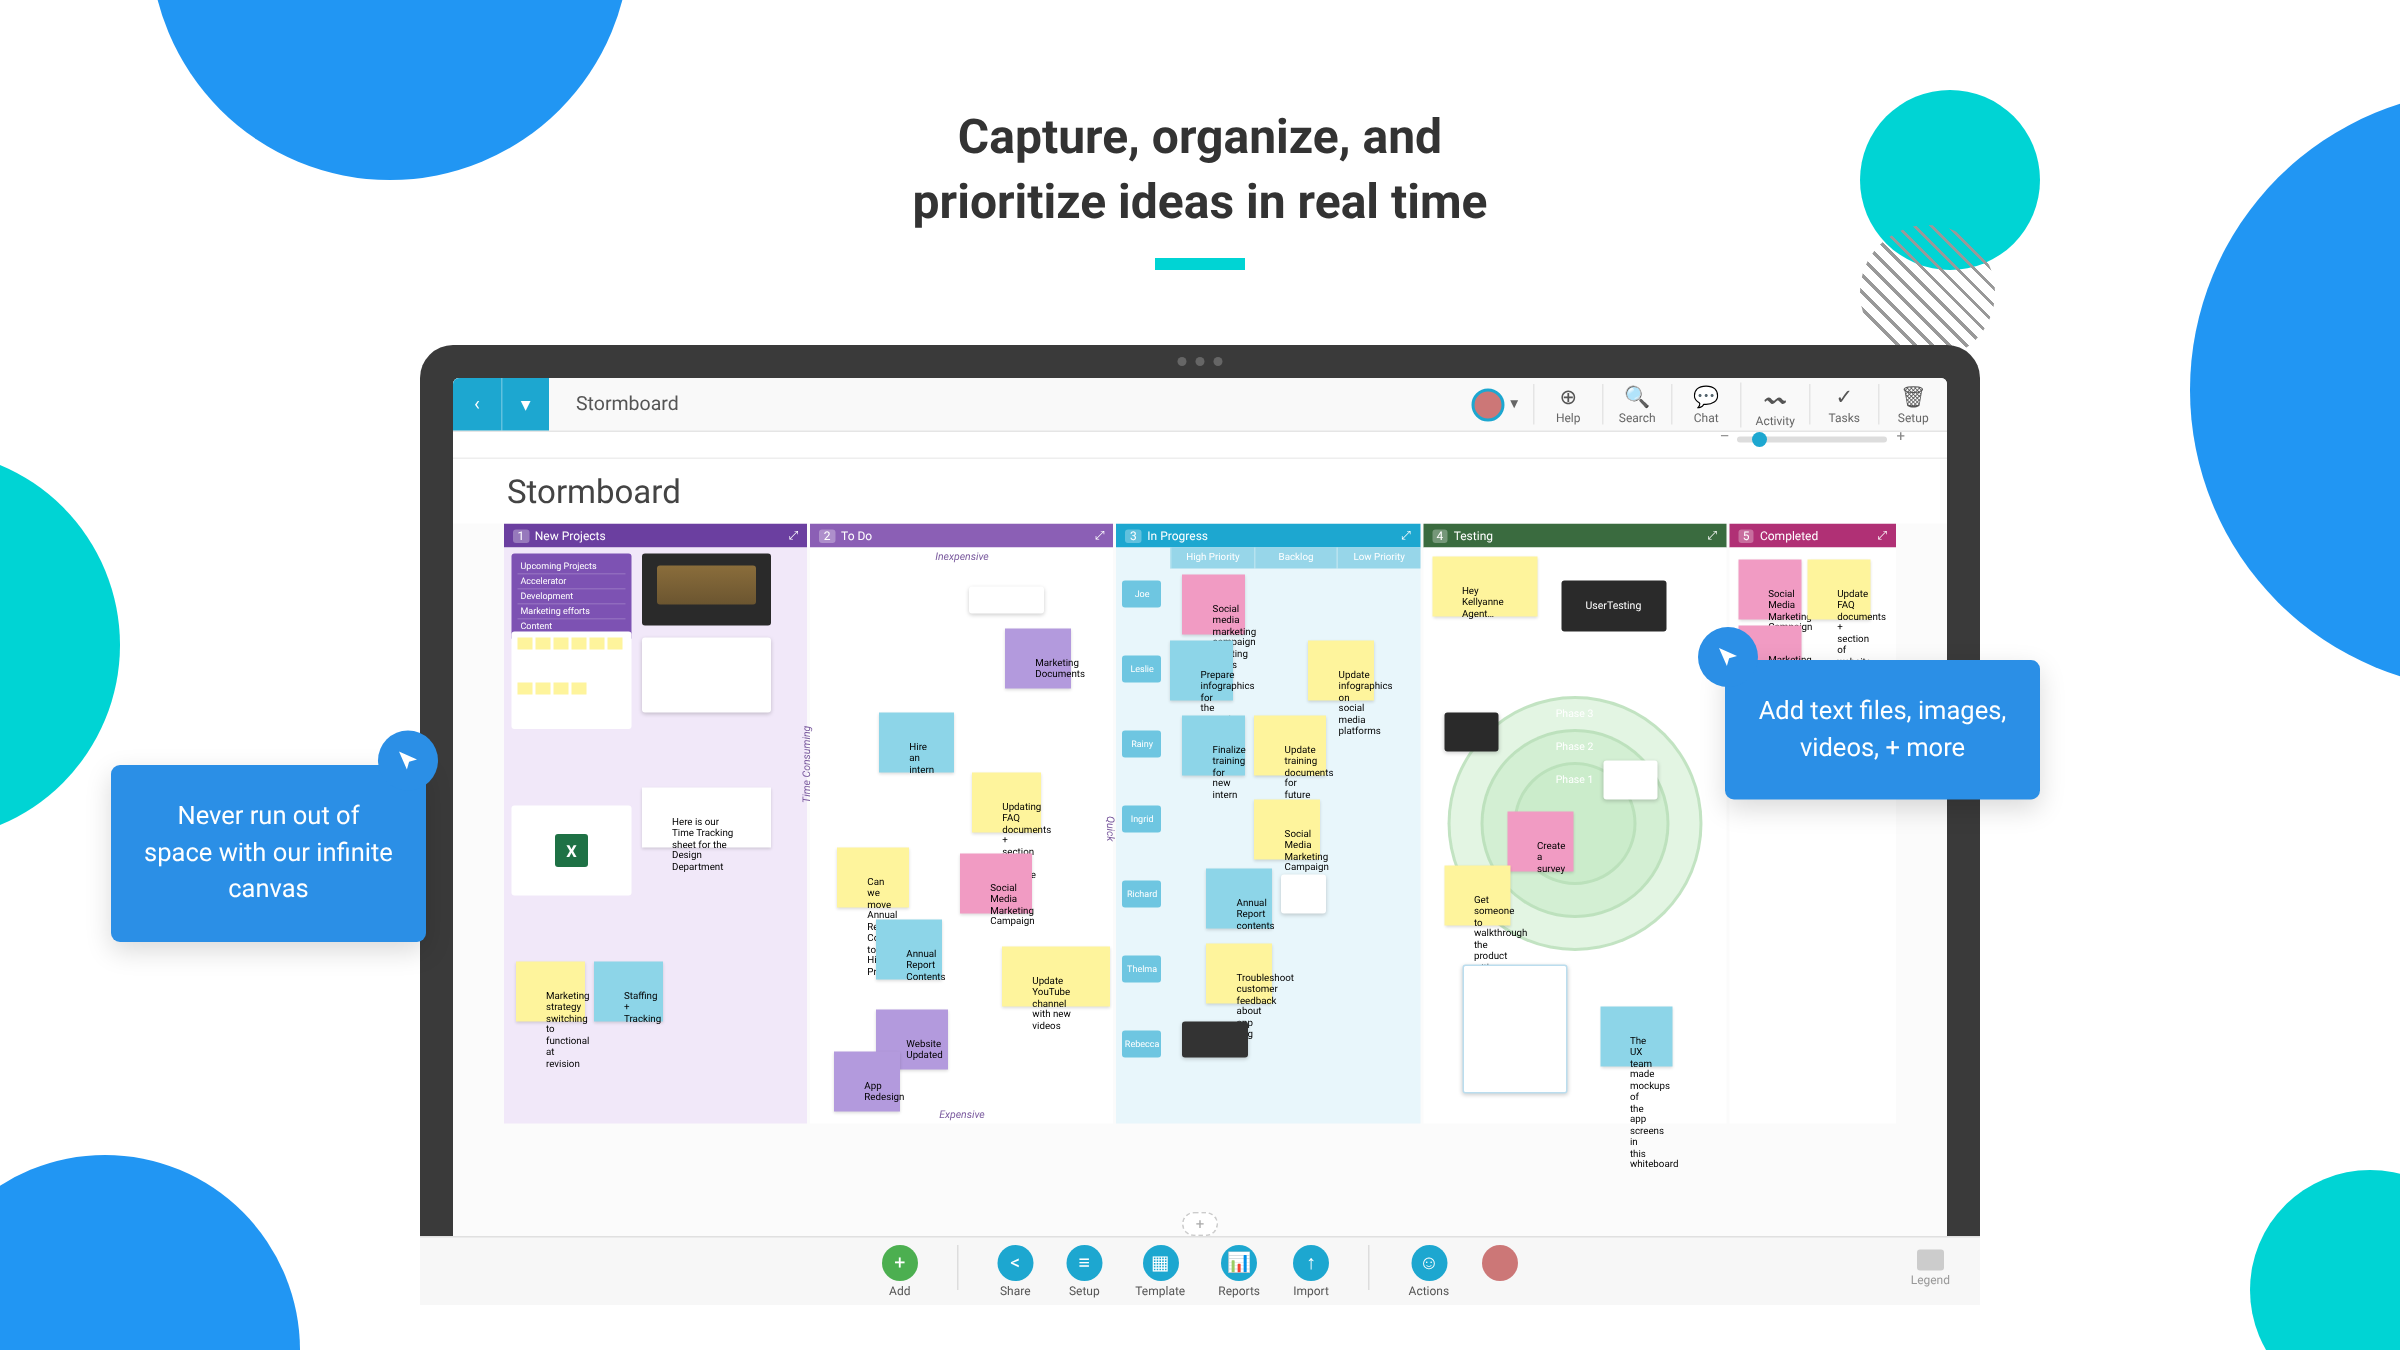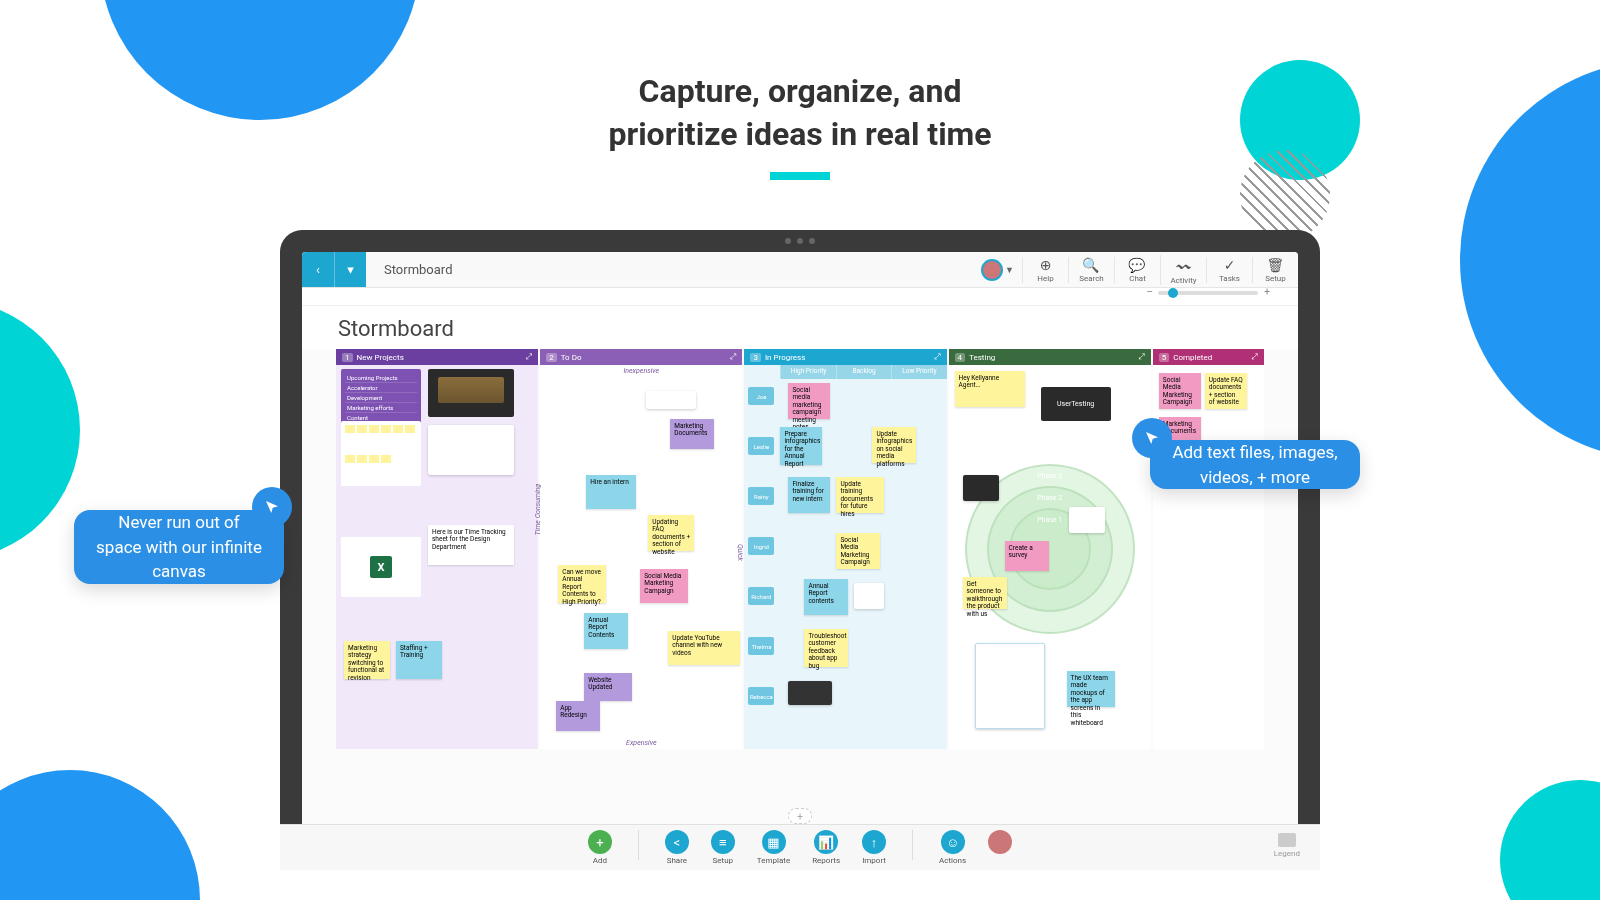--- a/index.html
+++ b/index.html
@@ -42,21 +42,21 @@
 .sec{flex:1;display:flex;flex-direction:column;position:relative}
 .sec-head{height:16px;color:#fff;font-size:8px;padding:2px 6px;display:flex;align-items:center;gap:4px}
 .sec-num{background:rgba(255,255,255,.3);padding:0 3px;border-radius:2px}
 .sec-open{margin-left:auto;font-size:8px}
 .sec-body{flex:1;position:relative}
 .s1 .sec-head{background:#6b3fa0}.s1 .sec-body{background:#f1e8f9}
 .s2 .sec-head{background:#8b5fb5}.s2 .sec-body{background:#fff}
 .s3 .sec-head{background:#1da7d0}.s3 .sec-body{background:#e8f6fb}
 .s4 .sec-head{background:#3a6b3f}.s4 .sec-body{background:#fff}
 .s5 .sec-head{background:#b03075}.s5 .sec-body{background:#fff}
-.sticky{position:absolute;font-size:6.5px;padding:4px;line-height:1.15;box-shadow:0 1px 2px rgba(0,0,0,.15);cursor:pointer}
+.sticky{position:absolute;font-size:6.5px;padding:20px;line-height:1.15;box-shadow:0 1px 2px rgba(0,0,0,.15);cursor:pointer}
 .sy{background:#fef49c}.sp{background:#f19bc3}.sb{background:#8dd5e8}.spr{background:#b39add}.sw{background:#fff}
 .axis-label{position:absolute;font-size:7px;color:#7a5a9e;font-style:italic}
 .swim{position:absolute;left:4px;width:26px;height:18px;background:rgba(29,167,208,.6);color:#fff;font-size:6px;display:flex;align-items:center;justify-content:center;border-radius:2px}
 .card-block{position:absolute;background:#fff;box-shadow:0 1px 3px rgba(0,0,0,.2);border-radius:2px}
 .video-thumb{position:absolute;background:#2a2a2a;border-radius:2px}
 .phase-rings{position:absolute;left:50%;top:48%;transform:translate(-50%,-50%);width:170px;height:170px}
 .ring{position:absolute;border:2px solid rgba(180,220,180,.7);border-radius:50%}
 .r-outer{inset:0;background:rgba(200,235,200,.5)}
 .r-mid{inset:22px;background:rgba(200,235,200,.6)}
 .r-in{inset:44px;background:rgba(200,235,200,.7)}
@@ -64,21 +64,21 @@
 .bottom-bar{position:absolute;bottom:0;left:0;right:0;height:46px;background:#f7f7f7;border-top:1px solid #e0e0e0;display:flex;align-items:center;padding:0 20px}
 .bb-center{margin:0 auto;display:flex;gap:22px;align-items:flex-start}
 .bb-item{display:flex;flex-direction:column;align-items:center;gap:2px;font-size:8px;color:#555;cursor:pointer}
 .bb-circ{width:24px;height:24px;border-radius:50%;background:#1da7d0;color:#fff;display:flex;align-items:center;justify-content:center;font-size:13px}
 .bb-add{background:#4caf50}
 .bb-sep{width:1px;height:30px;background:#ddd;margin:0 4px}
 .bb-avatar{width:24px;height:24px;border-radius:50%;background:#c77}
 .bb-right{position:absolute;right:20px;top:8px;display:flex;flex-direction:column;align-items:center;font-size:8px;color:#999}
 .bb-right .ic{width:18px;height:14px;background:#ccc;border-radius:2px;margin-bottom:2px}
 .add-row{position:absolute;bottom:46px;left:50%;transform:translateX(-50%);width:24px;height:16px;border:1px dashed #ccc;border-radius:8px;background:#fff;font-size:10px;color:#aaa;display:flex;align-items:center;justify-content:center}
-.callout{position:absolute;background:#2b8fe6;color:#fff;border-radius:16px;padding:0 22px;font-size:17px;text-align:center;line-height:1.45;z-index:10;box-shadow:0 6px 18px rgba(0,0,0,.15)}
+.callout{position:absolute;background:#2b8fe6;color:#fff;border-radius:6px;padding:22px 22px;font-size:17px;text-align:center;line-height:1.45;z-index:10;box-shadow:0 6px 18px rgba(0,0,0,.15)}
 .callout-left{top:510px;left:74px;width:210px}
 .callout-right{top:440px;right:240px;width:210px}
 .cursor-badge{position:absolute;width:40px;height:40px;background:#2b8fe6;border-radius:50%;display:flex;align-items:center;justify-content:center;z-index:11}
 .cursor-badge svg{width:18px;height:18px;fill:#fff}
 .cb-left{top:487px;left:252px}
 .cb-right{top:418px;right:428px}
 .list-panel{position:absolute;left:5px;top:4px;width:80px;background:#7d52b3;border-radius:2px;padding:4px;font-size:6px;color:#fff}
 .list-panel div{padding:1px 2px;border-bottom:1px solid rgba(255,255,255,.15)}
 .mini-board{position:absolute;background:#fff;border-radius:2px;left:5px;top:56px;width:80px;height:65px;padding:4px;display:flex;flex-wrap:wrap;gap:2px}
 .mini-board span{width:10px;height:8px;background:#fef49c}
@@ -204,21 +204,21 @@
                 <span></span>
                 <span></span>
                 <span></span>
               </div>
             <div class="card-block" style="left:92px;top:60px;width:86px;height:50px"></div>
             <div class="sticky sw" style="left:92px;top:160px;width:86px;height:40px">Here is our Time Tracking sheet for the Design Department</div>
             <div class="excel-card">
                 <div class="excel-ic"></div>
               </div>
             <div class="sticky sy" style="left:8px;top:276px;width:46px;height:38px">Marketing strategy switching to functional at revision</div>
-            <div class="sticky sb" style="left:60px;top:276px;width:46px;height:38px">Staffing + Training</div>
+            <div class="sticky sb" style="left:60px;top:276px;width:46px;height:38px">Staffing + Tracking</div>
           </div>
         </div>
 
         <div class="sec s2">
           <div class="sec-head">
               <span class="sec-num">2</span>
               <span>To Do</span>
               <span class="sec-open">⤢</span>
             </div>
           <div class="sec-body">

